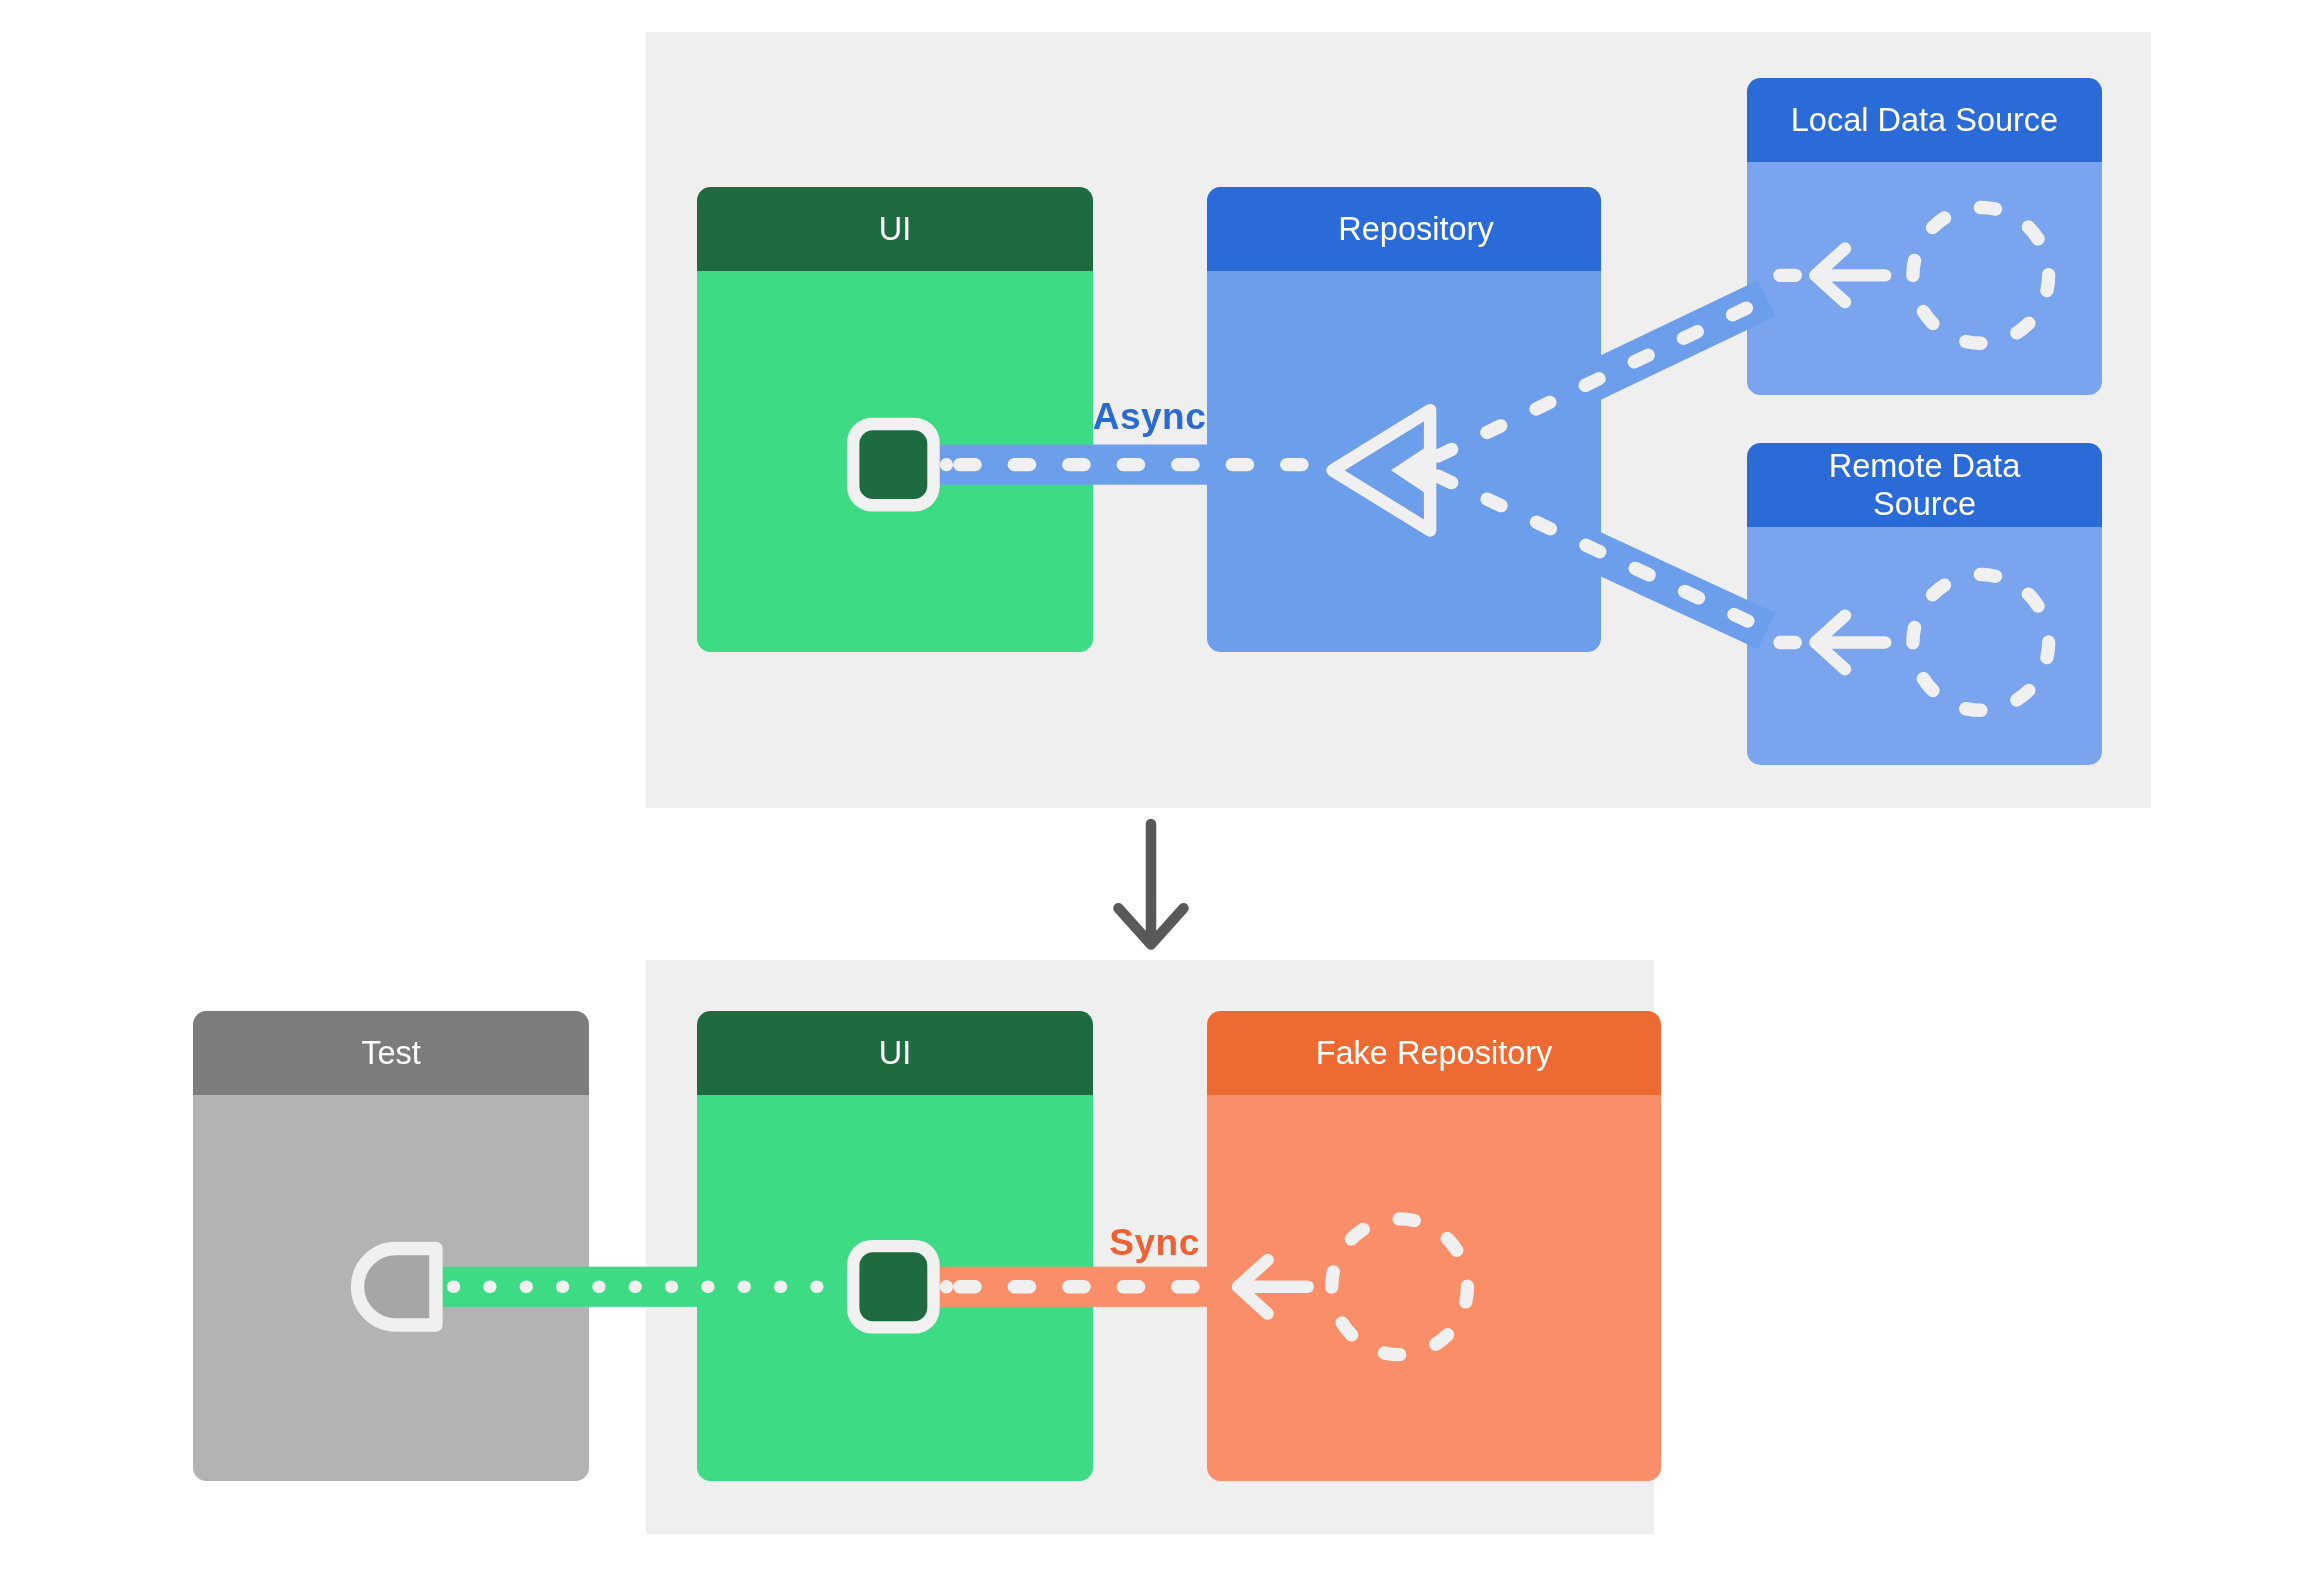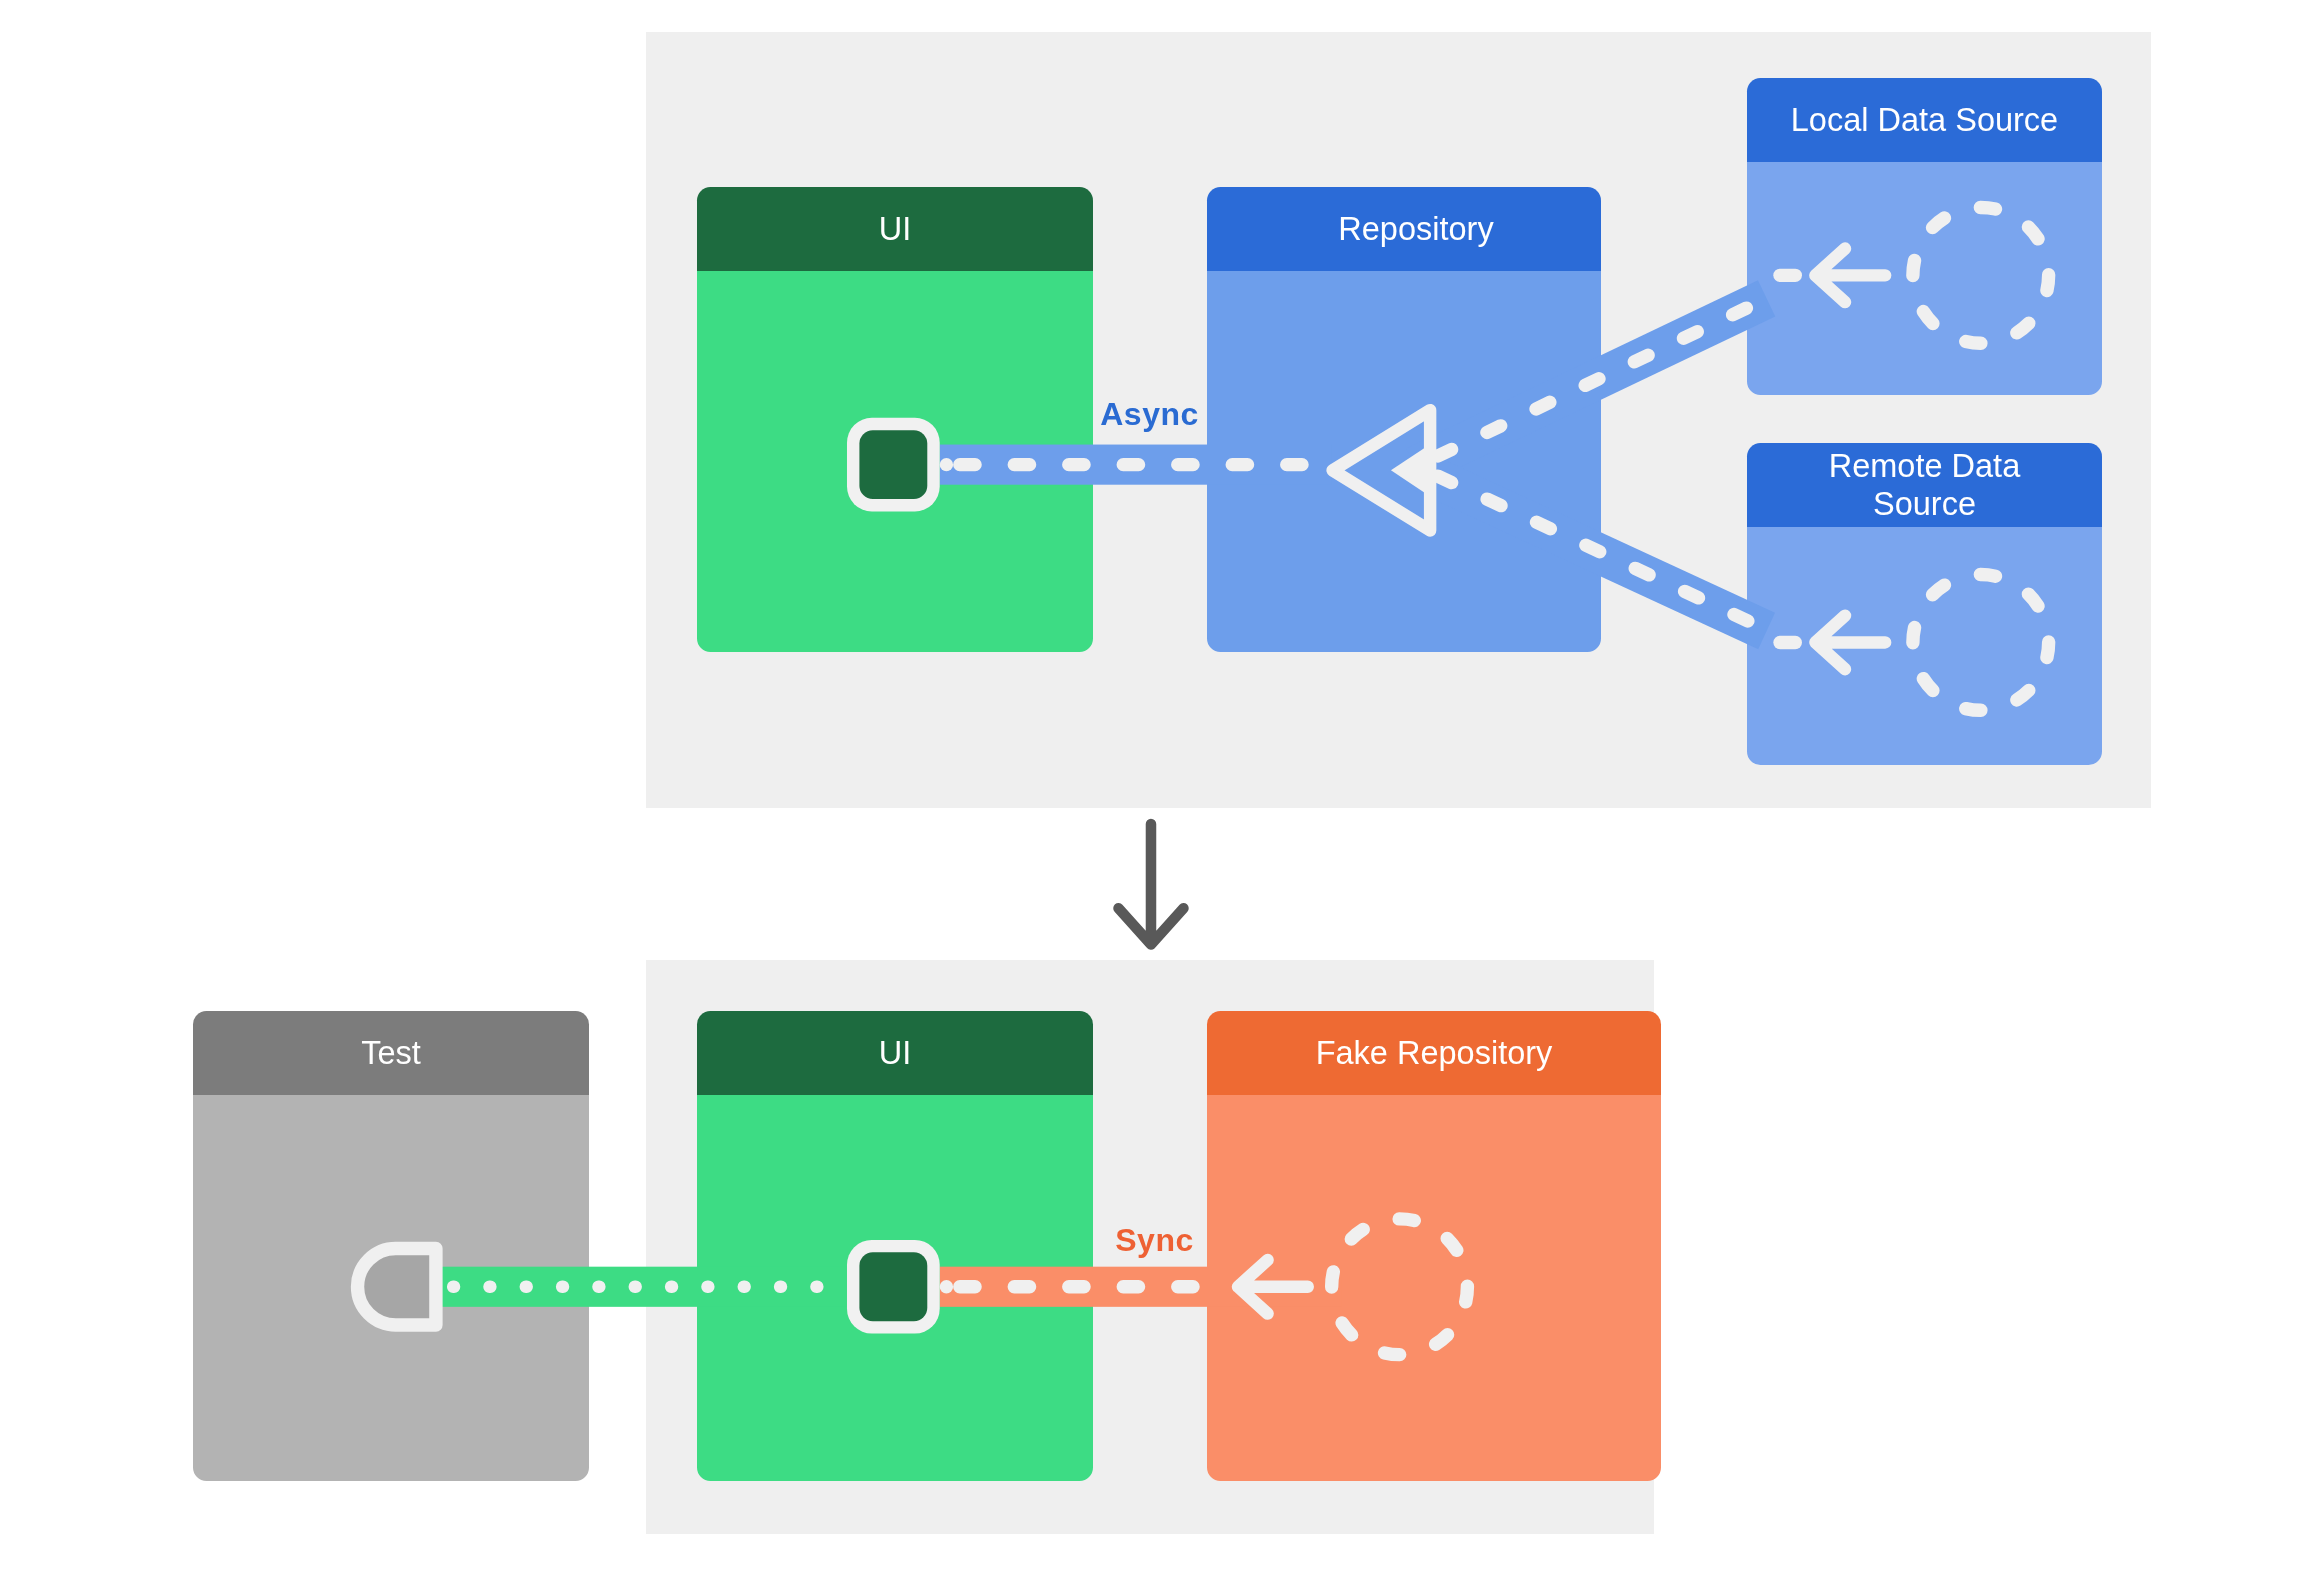--- a/index.html
+++ b/index.html
@@ -28,21 +28,21 @@
   .gray-card   .card-header{background:var(--gray-header,#7c7c7c);justify-content:center;}
   .gray-card   .card-body  {background:var(--gray-body,#b3b3b3);}
   .orange-card .card-header{background:var(--orange-header,#ee6a33);}
   .orange-card .card-body  {background:var(--orange-body,#fa8e68);}
   .wrap-narrow{display:block;width:239px;}
 
   .overlay{position:absolute;left:0;top:0;z-index:2;pointer-events:none;}
 
   .flow-label{
     position:absolute;z-index:3;width:287px;text-align:center;
-    font-size:32px;font-weight:700;letter-spacing:0.5px;
+    font-size:37px;font-weight:700;letter-spacing:0.5px;
   }
   .async-label{color:var(--async-label-color,#2a6bd2);}
   .sync-label{color:var(--sync-label-color,#ee6134);}
 
   
   .band-blue   {stroke:var(--blue-body,#6d9eeb);stroke-width:42;}
   .rect-blue   {fill:var(--blue-body,#6d9eeb);}
   .rect-green  {fill:var(--green-body,#3ddc84);}
   .rect-orange {fill:var(--orange-body,#fa8e68);}
   .dash-line{stroke:var(--icon-white,#f0f0f0);stroke-width:14;stroke-linecap:round;stroke-dasharray:16 41;fill:none;}

